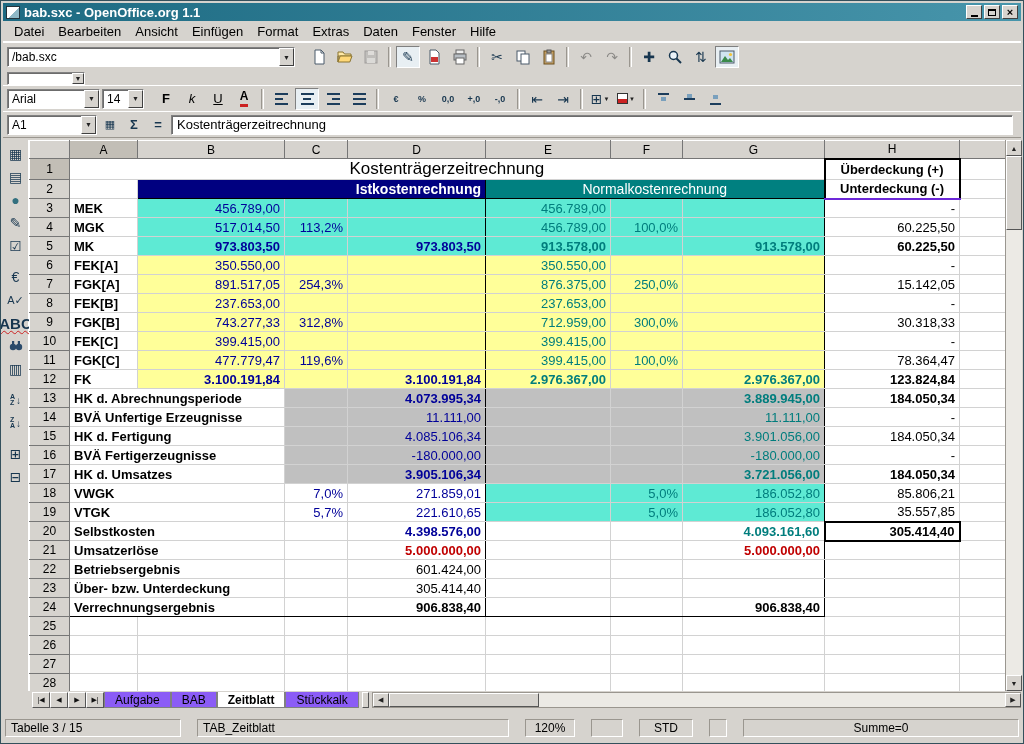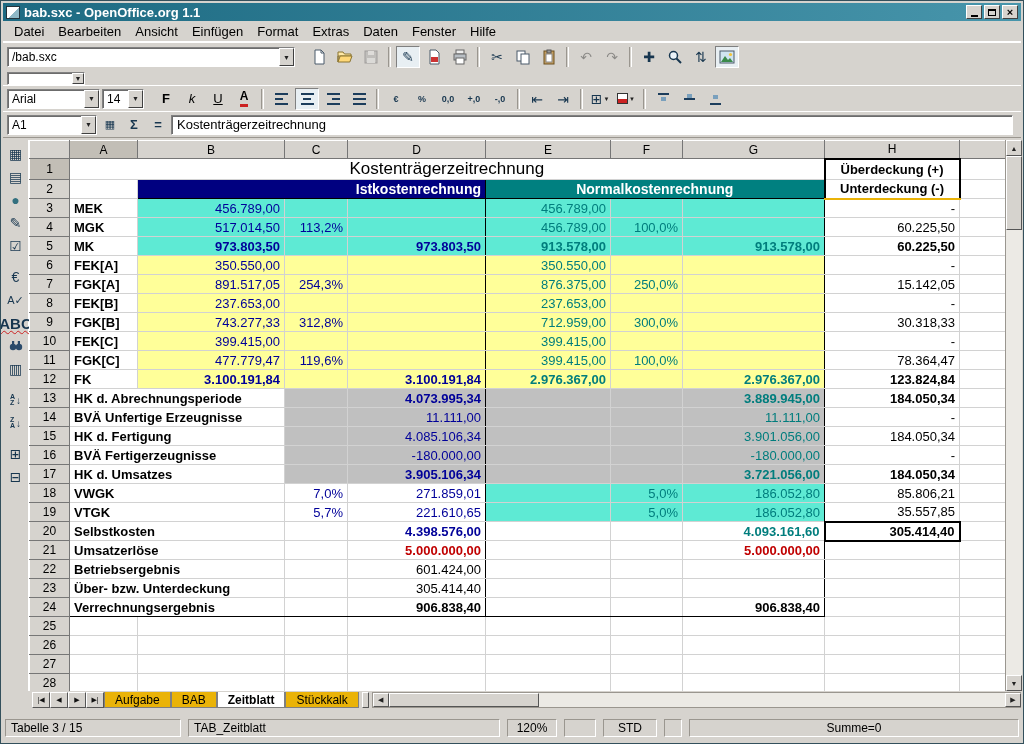--- a/index.html
+++ b/index.html
@@ -93,63 +93,63 @@
   #grid tr{height:19px}
   #grid tr.r1{height:20px}
   .ch,.rh,.corner{background:#d6d3ce;border:1px solid;border-color:#fff #767676 #767676 #fff;
                   font-size:12px;font-weight:normal;text-align:center;padding:0;color:#000}
   .cur{background:#c2beb6}
   .c{font-size:13px;padding:0 4px;border-right:1px solid #d2d2d2;border-bottom:1px solid #d2d2d2;
      background:#fff;white-space:nowrap;overflow:hidden;color:#000;vertical-align:middle}
   .title{font-size:17px;text-align:center}
   .hl{font-weight:bold;text-align:center;font-size:13px}
   .ihdr{background:#000080;color:#fff;font-weight:bold;text-align:right;font-size:14px;border:1px solid #000}
-  .nhdr{background:#008080;color:#fff;font-weight:bold;text-align:center;font-size:14px;border:1px solid #000}
+  .nhdr{background:#008080;color:#fff;font-weight:normal;text-align:center;font-size:14px;border:1px solid #000}
   .lbl{font-weight:bold;text-align:left}
   .n{text-align:right}
   .i{color:#000099}
   .t{color:#007d7d}
   .r{color:#c00000}
   .k{color:#000}
   .b{font-weight:bold}
   .py{background:#5eead4}
   .y{background:#ffff99}
   .gr{background:#c0c0c0}
   .eL{border-left:1px solid #000}
   .eR{border-right:1px solid #000}
   .dR{border-right:1px solid #000}
   .bb{border-bottom:1px solid #000}
   .bxT{border-top:2px solid #000;border-left:2px solid #000;border-right:2px solid #000}
-  .bxB{border-left:2px solid #000;border-right:2px solid #000;border-bottom:2px solid #eab308}
+  .bxB{border-left:2px solid #000;border-right:2px solid #000;border-bottom:2px solid #6d28d9}
   .bx20{border:2px solid #000}
 
   
   .vscroll{position:absolute;right:1px;top:139px;width:17px;height:551px;background:#eceae5;
            border-left:1px solid #9a968f;display:flex;flex-direction:column}
   .sbtn{height:16px;width:100%;background:#d6d3ce;border:1px solid;border-color:#fff #555 #555 #fff;
         font-size:7px;display:flex;align-items:center;justify-content:center;color:#222;flex:none}
   .vthumb{height:74px;background:#d6d3ce;border:1px solid;border-color:#fff #555 #555 #fff;flex:none}
   .strack{flex:1}
 
   
   .tabbar{position:absolute;left:2px;right:2px;top:690px;height:20px;background:#d6d3ce;display:flex;
           align-items:flex-start;padding:1px 0 0 29px}
   .tnav{width:18px;height:16px;background:#d6d3ce;border:1px solid;border-color:#fff #555 #555 #fff;
         display:flex;align-items:center;justify-content:center;font-size:7px;color:#111;flex:none}
-  .tab{height:16px;background:#eab308;border:1px solid #808080;border-top:none;padding:1px 10px;
+  .tab{height:16px;background:#8b5cf6;border:1px solid #808080;border-top:none;padding:1px 10px;
        font-size:12px;color:#000;flex:none;display:flex;align-items:center}
   .tab.active{background:#fff;font-weight:bold}
   .split{width:7px;height:16px;background:#d6d3ce;border:1px solid;border-color:#fff #555 #555 #fff;margin:0 3px;flex:none}
   .hscroll{flex:1;height:16px;display:flex;background:#eceae5;border:1px solid #9a968f;border-right:none}
   .hthumb{width:150px;background:#d6d3ce;border:1px solid;border-color:#fff #555 #555 #fff;flex:none}
   .htrack{flex:1}
   .hscroll .sbtn{width:16px;height:100%}
 
   
-  .statusbar{position:absolute;left:2px;right:2px;top:716px;height:22px;display:flex;gap:7px;
+  .statusbar{position:absolute;left:2px;right:2px;top:716px;height:22px;display:flex;gap:16px;
              align-items:center;padding:0 2px}
   .seg{height:18px;border:1px solid;border-color:#9a968f #fff #fff #9a968f;font-size:12px;display:flex;
        align-items:center;padding:0 5px;color:#000;white-space:nowrap;overflow:hidden}
   .seg:nth-child(1){width:176px}
   .seg:nth-child(2){width:312px}
   .seg:nth-child(3){width:50px;justify-content:center}
   .seg:nth-child(4){width:32px}
   .seg:nth-child(5){width:54px;justify-content:center}
   .seg:nth-child(6){width:18px}
   .seg:nth-child(7){flex:1;justify-content:center}

